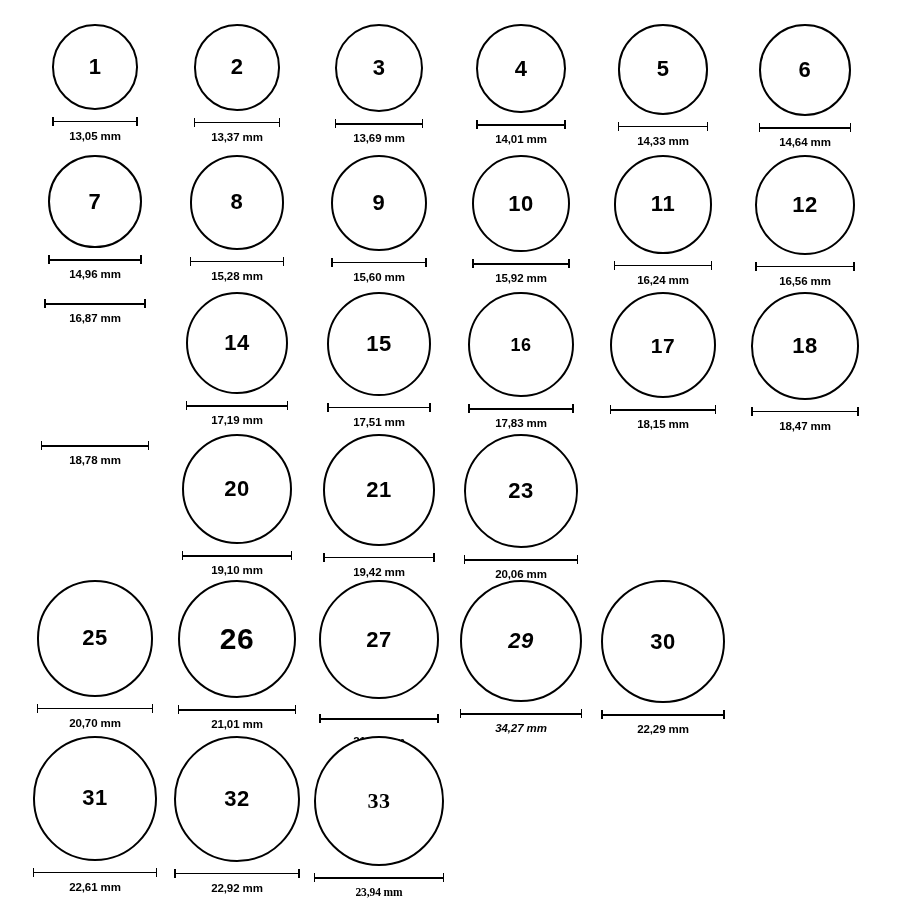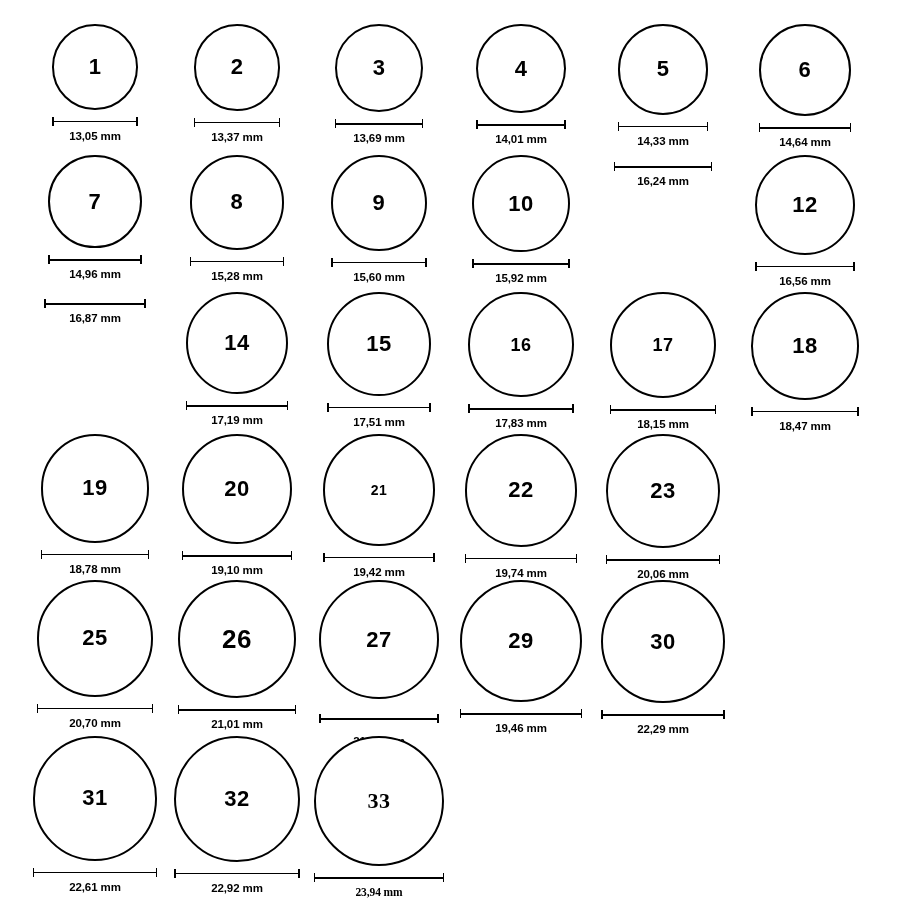--- a/index.html
+++ b/index.html
@@ -189,20 +189,23 @@
           <span class="ring-number" style="font-size: 22px;">10</span>
         </div>
         <div class="measure" style="width: 97.272px;">
           <div class="bar"></div>
           <div class="cap left"></div>
           <div class="cap right"></div>
         </div>
         <div class="ring-label">15,92 mm</div>
       </div>
       <div class="ring-cell" style="width: 142px;">
+        <div class="ring-circle" style="width: 98.584px; height: 98.584px;">
+          <span class="ring-number" style="font-size: 22px;">11</span>
+        </div>
         <div class="measure" style="width: 98.584px;">
           <div class="bar"></div>
           <div class="cap left"></div>
           <div class="cap right"></div>
         </div>
         <div class="ring-label">16,24 mm</div>
       </div>
       <div class="ring-cell" style="width: 142px;">
         <div class="ring-circle" style="width: 99.896px; height: 99.896px;">
           <span class="ring-number" style="font-size: 22px;">12</span>
@@ -252,21 +255,21 @@
         </div>
         <div class="measure" style="width: 105.103px;">
           <div class="bar"></div>
           <div class="cap left"></div>
           <div class="cap right"></div>
         </div>
         <div class="ring-label">17,83 mm</div>
       </div>
       <div class="ring-cell" style="width: 142px;">
         <div class="ring-circle" style="width: 106.415px; height: 106.415px;">
-          <span class="ring-number" style="font-size: 18px;">17</span>
+          <span class="ring-number" style="font-size: 21px;">17</span>
         </div>
         <div class="measure" style="width: 106.415px;">
           <div class="bar"></div>
           <div class="cap left"></div>
           <div class="cap right"></div>
         </div>
         <div class="ring-label">18,15 mm</div>
       </div>
       <div class="ring-cell" style="width: 142px;">
         <div class="ring-circle" style="width: 107.727px; height: 107.727px;">
@@ -275,62 +278,48 @@
         <div class="measure" style="width: 107.727px;">
           <div class="bar"></div>
           <div class="cap left"></div>
           <div class="cap right"></div>
         </div>
         <div class="ring-label">18,47 mm</div>
       </div>
     </div>
     <div class="ring-row" style="position: absolute; left: 24px; top: 434px;">
       <div class="ring-cell" style="width: 142px;">
-        <div class="ring-circle" style="width: 108.998px; height: 108.998px;">
-          <span class="ring-number" style="font-size: 22px;">19</span>
-        </div>
         <div class="measure" style="width: 108.998px;">
           <div class="bar"></div>
           <div class="cap left"></div>
           <div class="cap right"></div>
         </div>
         <div class="ring-label">18,78 mm</div>
       </div>
       <div class="ring-cell" style="width: 142px;">
         <div class="ring-circle" style="width: 110.31px; height: 110.31px;">
           <span class="ring-number" style="font-size: 22px;">20</span>
         </div>
         <div class="measure" style="width: 110.31px;">
           <div class="bar"></div>
           <div class="cap left"></div>
           <div class="cap right"></div>
         </div>
         <div class="ring-label">19,10 mm</div>
       </div>
       <div class="ring-cell" style="width: 142px;">
         <div class="ring-circle" style="width: 111.622px; height: 111.622px;">
-          <span class="ring-number" style="font-size: 14px;">21</span>
+          <span class="ring-number" style="font-size: 22px;">21</span>
         </div>
         <div class="measure" style="width: 111.622px;">
           <div class="bar"></div>
           <div class="cap left"></div>
           <div class="cap right"></div>
         </div>
         <div class="ring-label">19,42 mm</div>
-      </div>
-      <div class="ring-cell" style="width: 142px;">
-        <div class="ring-circle" style="width: 112.934px; height: 112.934px;">
-          <span class="ring-number" style="font-size: 22px;">22</span>
-        </div>
-        <div class="measure" style="width: 112.934px;">
-          <div class="bar"></div>
-          <div class="cap left"></div>
-          <div class="cap right"></div>
-        </div>
-        <div class="ring-label">19,74 mm</div>
       </div>
       <div class="ring-cell" style="width: 142px;">
         <div class="ring-circle" style="width: 114.246px; height: 114.246px;">
           <span class="ring-number" style="font-size: 22px;">23</span>
         </div>
         <div class="measure" style="width: 114.246px;">
           <div class="bar"></div>
           <div class="cap left"></div>
           <div class="cap right"></div>
         </div>
@@ -344,50 +333,50 @@
         </div>
         <div class="measure" style="width: 116.87px;">
           <div class="bar"></div>
           <div class="cap left"></div>
           <div class="cap right"></div>
         </div>
         <div class="ring-label">20,70 mm</div>
       </div>
       <div class="ring-cell" style="width: 142px;">
         <div class="ring-circle" style="width: 118.141px; height: 118.141px;">
-          <span class="ring-number" style="font-size: 26px;">26</span>
+          <span class="ring-number" style="font-size: 30px;">26</span>
         </div>
         <div class="measure" style="width: 118.141px;">
           <div class="bar"></div>
           <div class="cap left"></div>
           <div class="cap right"></div>
         </div>
         <div class="ring-label">21,01 mm</div>
       </div>
       <div class="ring-cell" style="width: 142px; gap: 8px;">
         <div class="ring-circle" style="width: 119.453px; height: 119.453px;">
           <span class="ring-number" style="font-size: 22px;">27</span>
         </div>
         <div class="measure" style="width: 119.453px;">
           <div class="bar"></div>
           <div class="cap left"></div>
           <div class="cap right"></div>
         </div>
         <div class="ring-label">21,33 mm</div>
       </div>
-      <div class="ring-cell" style="width: 142px;">
+      <div class="ring-cell" style="width: 142px; font-style: italic;">
         <div class="ring-circle" style="width: 122.077px; height: 122.077px;">
           <span class="ring-number" style="font-size: 22px;">29</span>
         </div>
         <div class="measure" style="width: 122.077px;">
           <div class="bar"></div>
           <div class="cap left"></div>
           <div class="cap right"></div>
         </div>
-        <div class="ring-label">19,46 mm</div>
+        <div class="ring-label">34,27 mm</div>
       </div>
       <div class="ring-cell" style="width: 142px;">
         <div class="ring-circle" style="width: 123.389px; height: 123.389px;">
           <span class="ring-number" style="font-size: 22px;">30</span>
         </div>
         <div class="measure" style="width: 123.389px;">
           <div class="bar"></div>
           <div class="cap left"></div>
           <div class="cap right"></div>
         </div>

